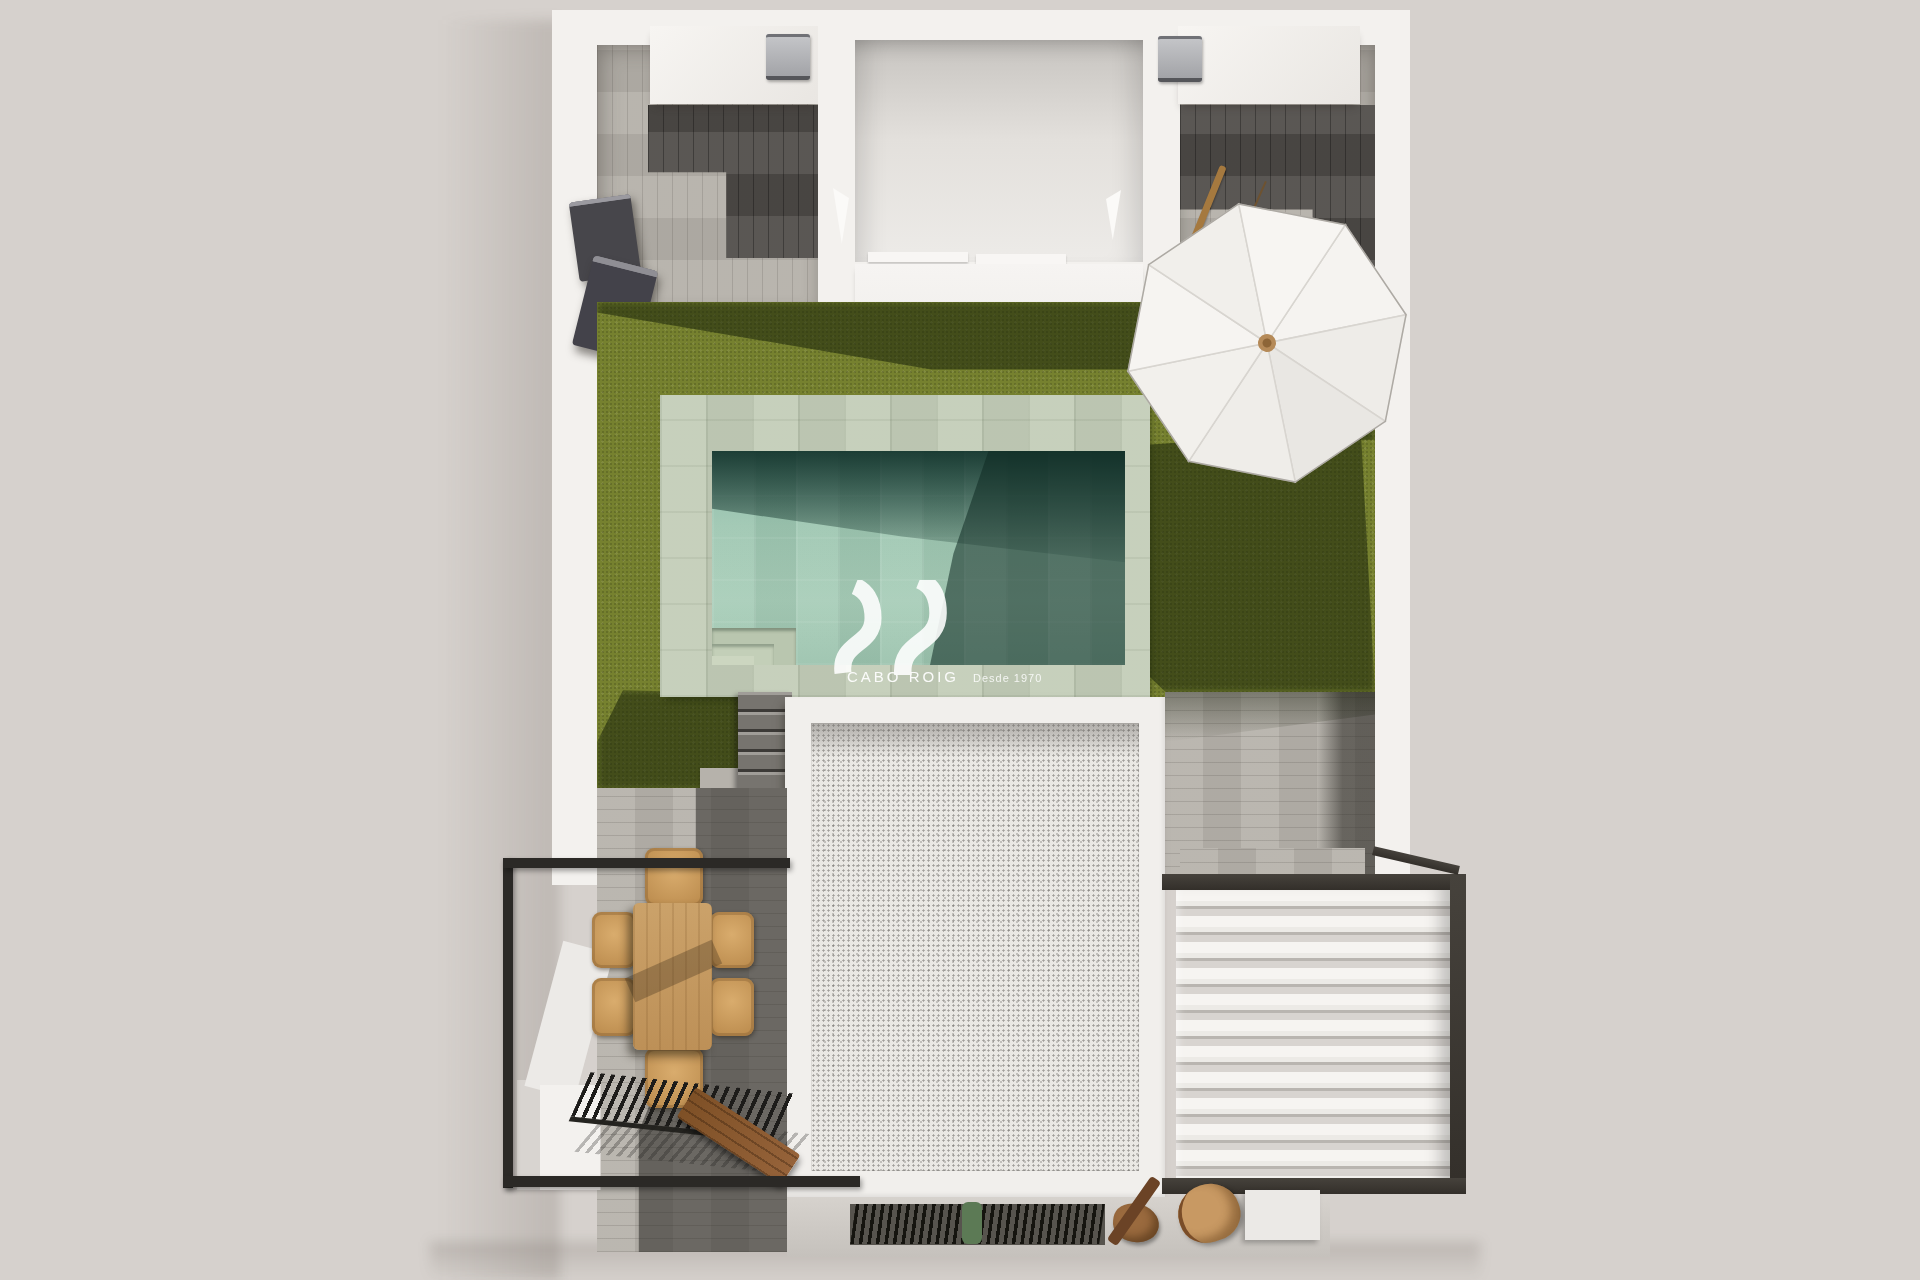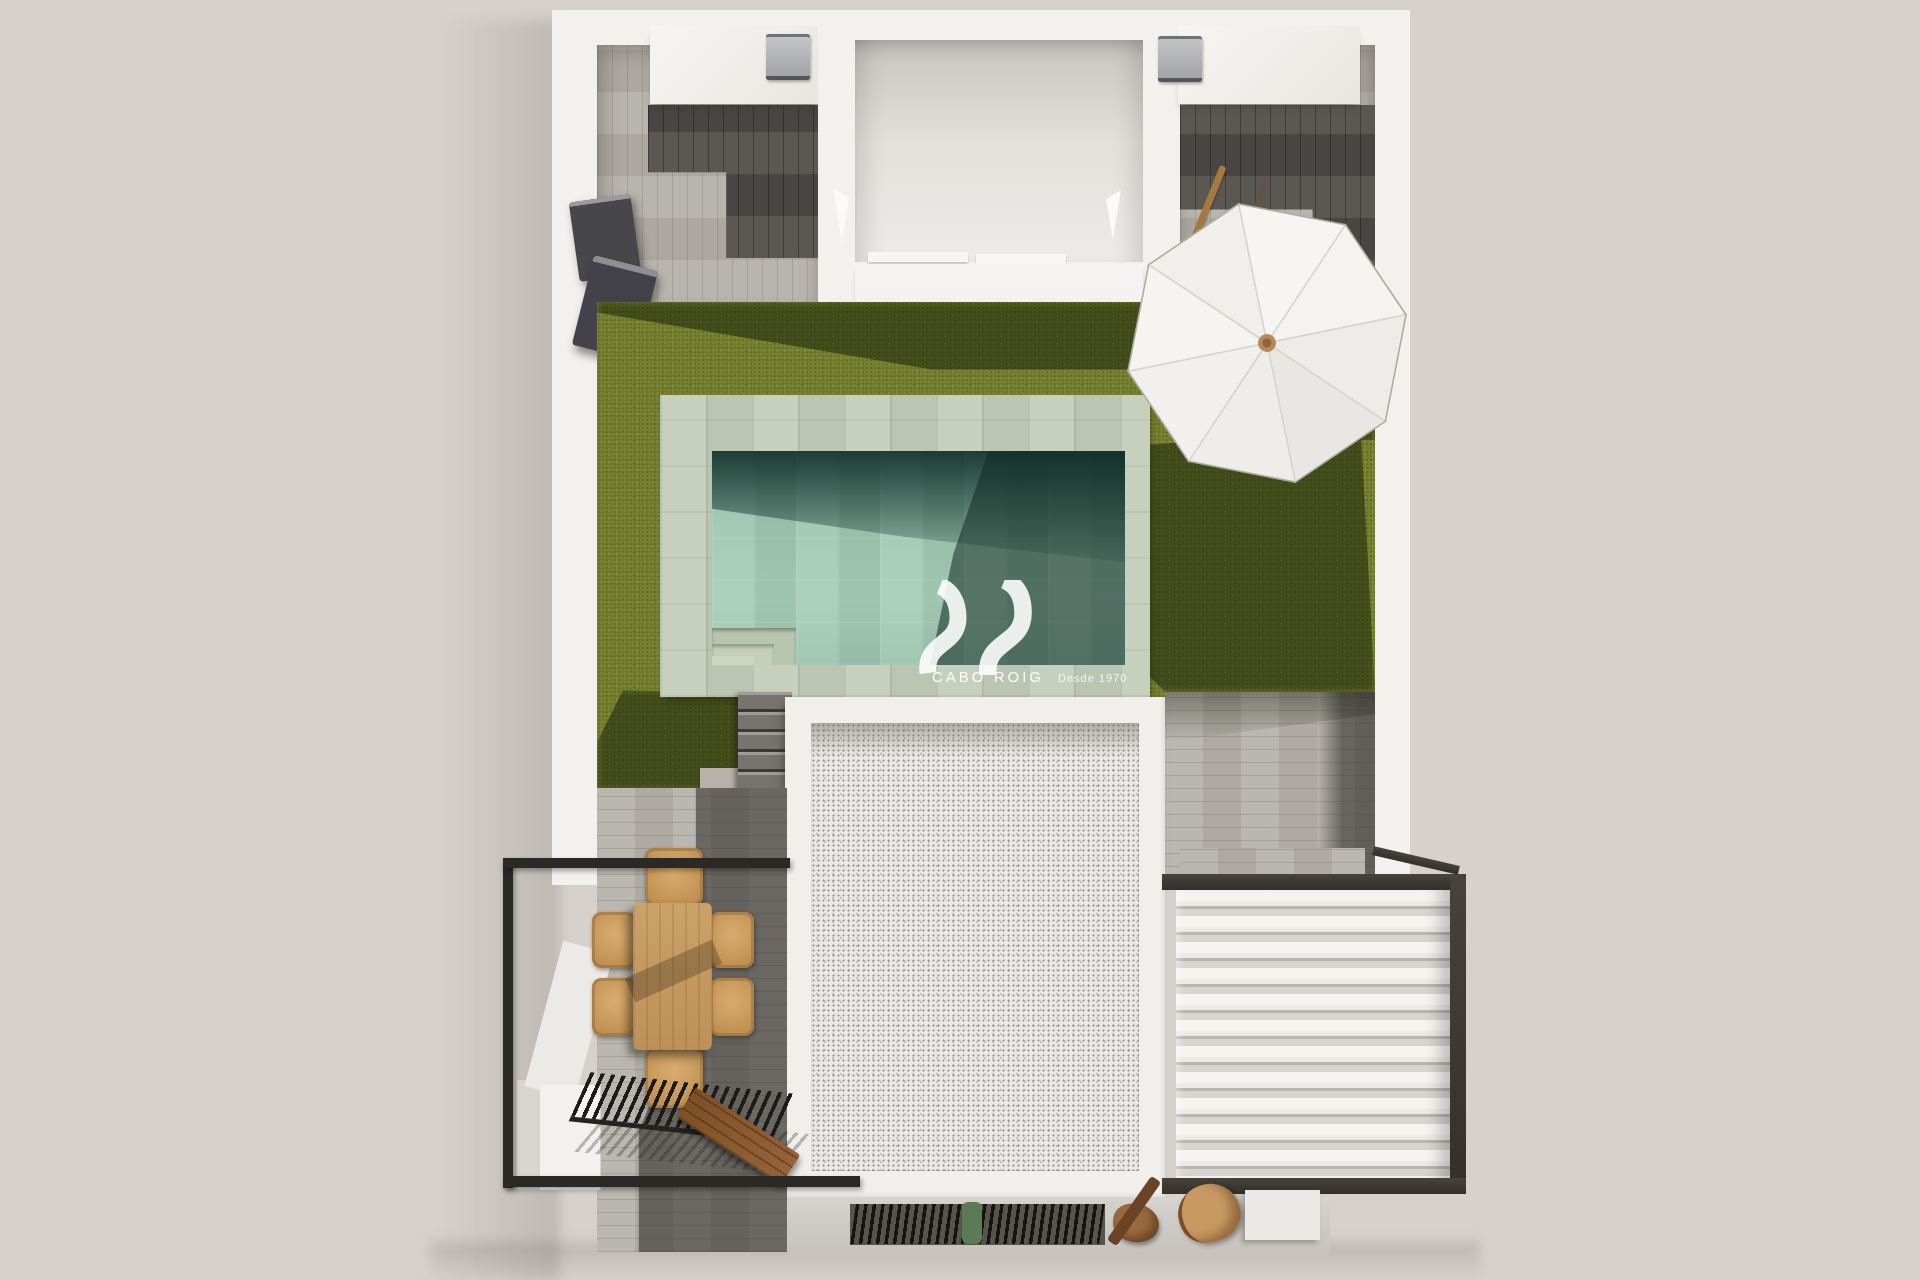--- a/index.html
+++ b/index.html
@@ -210,21 +210,21 @@
         <path d="M0,0 L-131.1,54.3 L-131.1,-54.3 Z" fill="#f6f4f1"></path>
         <path d="M0,0 L-131.1,-54.3 L-54.3,-131.1 Z" fill="#f1efeb"></path>
         <path d="M0,0 L-54.3,-131.1 L54.3,-131.1 Z" fill="#f7f5f2"></path>
       </g>
       <polygon points="54.3,-131.1 131.1,-54.3 131.1,54.3 54.3,131.1 -54.3,131.1 -131.1,54.3 -131.1,-54.3 -54.3,-131.1" fill="none" stroke="rgba(110,105,98,.4)" stroke-width="1.5"></polygon>
       <circle cx="0" cy="0" r="9" fill="#b58a58"></circle>
       <circle cx="0" cy="0" r="4.5" fill="#8d6537"></circle>
     </g>
   </svg>
 
-  <div id="watermark" class="abs" style="left:904px;top:580px;width:260px;height:130px;">
+  <div id="watermark" class="abs" style="left:819px;top:580px;width:260px;height:130px;">
     <svg width="150" height="95" viewBox="0 0 150 95" style="position:absolute;left:14px;top:0;" fill="none" stroke="#ffffff" stroke-width="17" stroke-opacity=".95">
       <path d="M10,93 C6,62 40,66 40,38 C40,20 32,10 22,6"></path>
       <path d="M68,93 C64,58 102,64 102,32 C102,13 94,4 84,0" transform="translate(0,0) scale(1.03)"></path>
     </svg>
     <div id="wm-text" class="abs" style="left:28px;top:88px;">
       <span>CABO ROIG</span><span id="wm-tagline">Desde 1970</span>
     </div>
   </div>
 
 </div>

